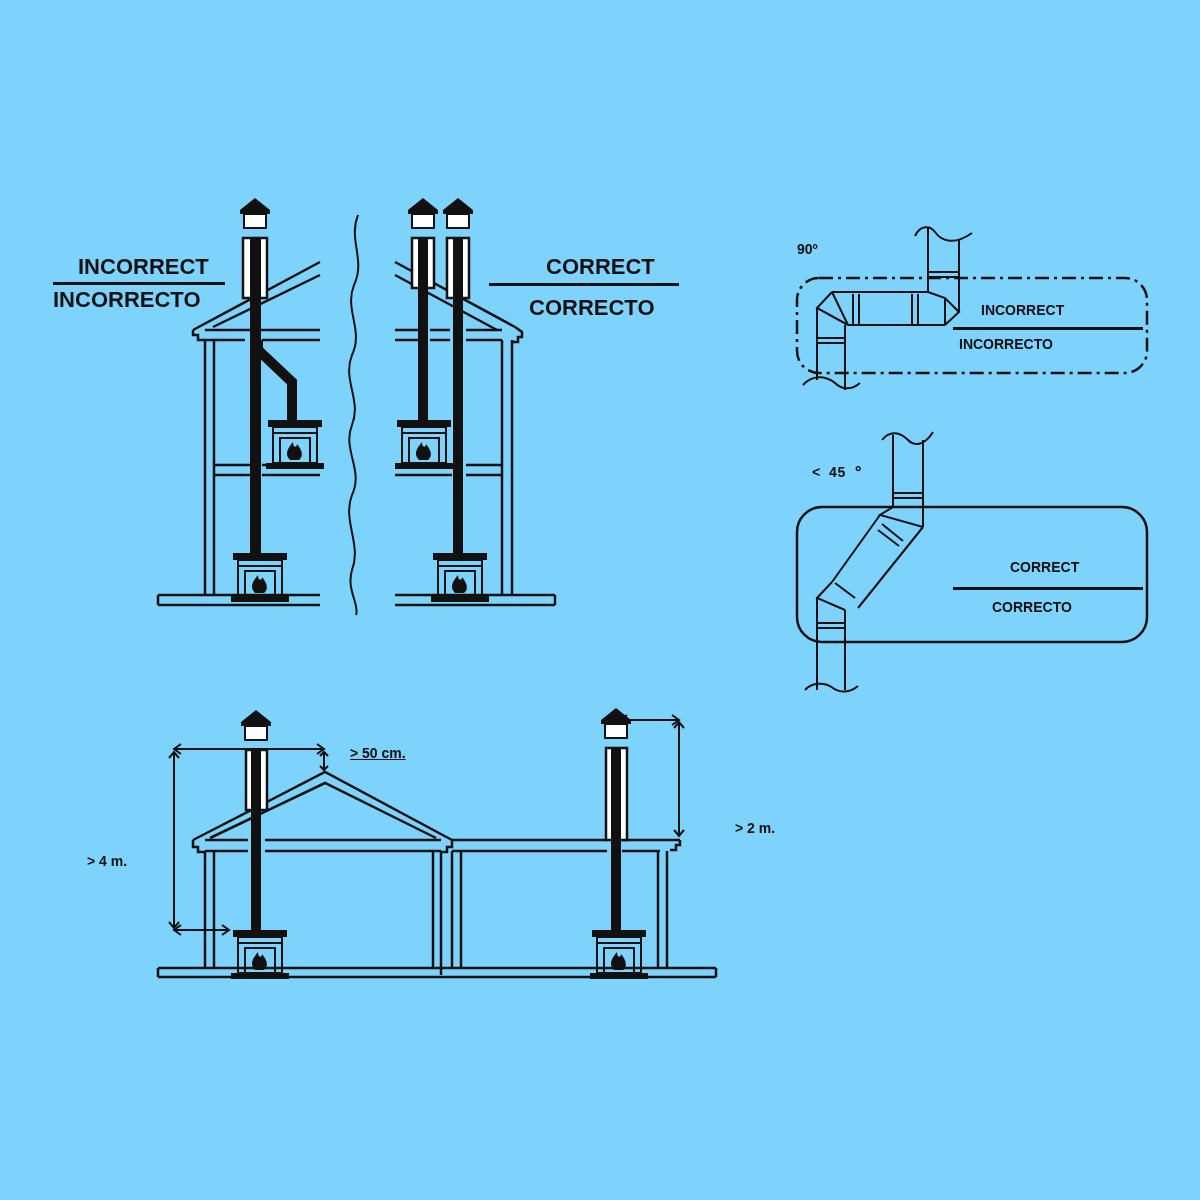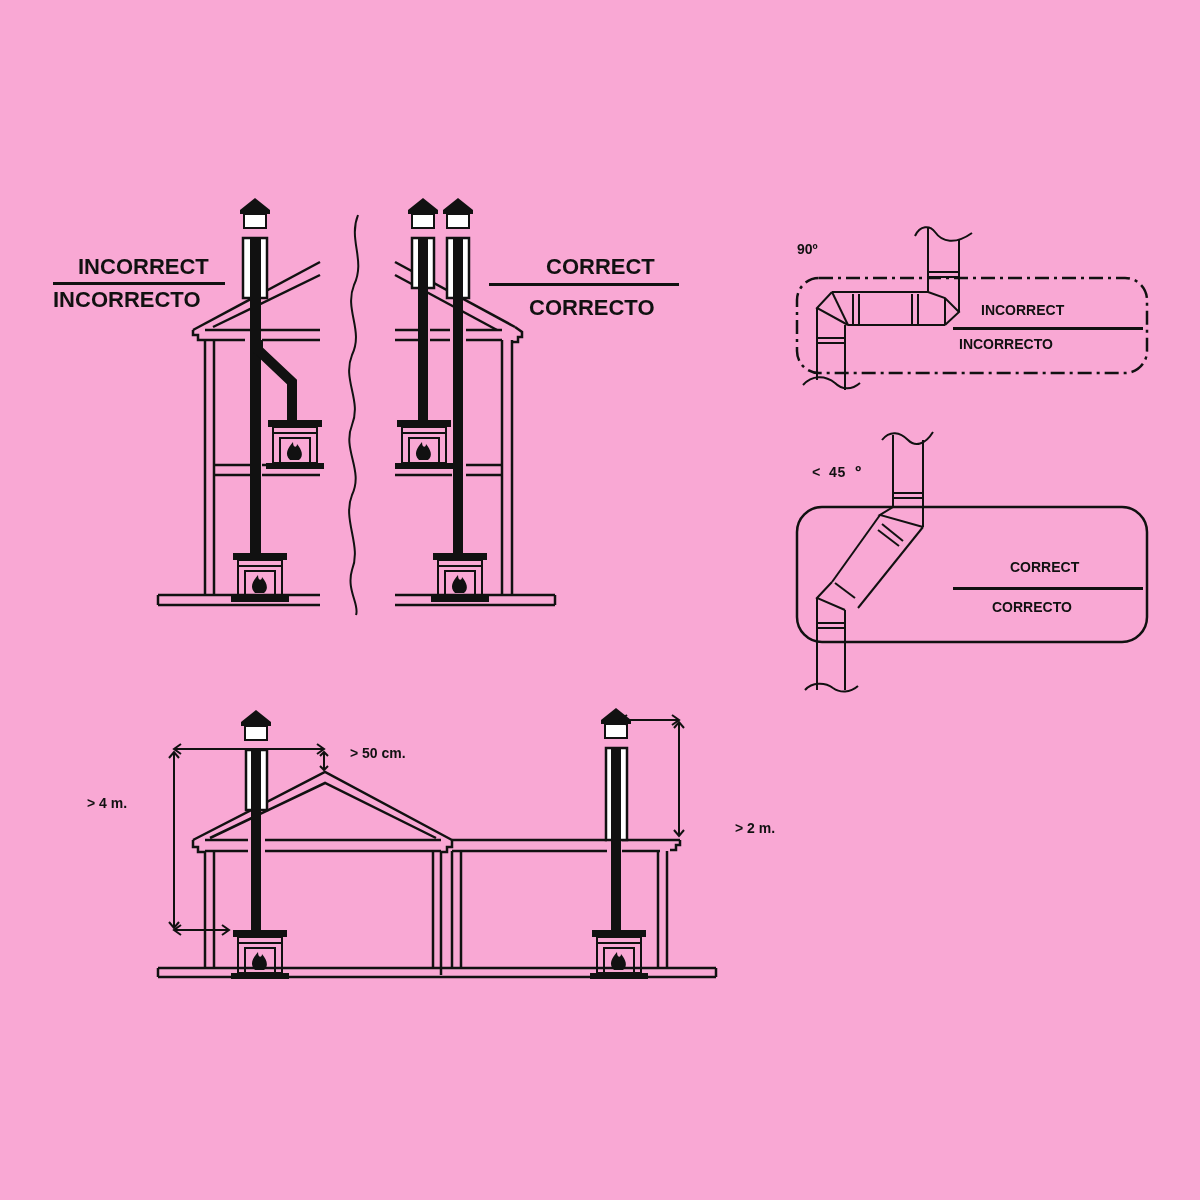--- a/index.html
+++ b/index.html
@@ -1,16 +1,16 @@
 <!DOCTYPE html>
 <html><head>
   <meta charset="utf-8">
   <style>
     html, body { margin: 0; padding: 0; background: #ffffff; }
-    #stage { position: relative; width: 1200px; height: 1200px; background: #f9a8d4; overflow: hidden; text-align: center; }
+    #stage { position: relative; width: 1200px; height: 1200px; background: #7dd3fc; overflow: hidden; text-align: center; }
     svg { position: absolute; left: 0; top: 0; }
     .lbl { position: absolute; font-family: "Liberation Sans", sans-serif; font-weight: bold; color: #111; white-space: nowrap; line-height: 1; }
     .lbl.big { font-size: 22px; }
     .lbl.mid { font-size: 14px; }
     .rule { position: absolute; height: 3px; background: #111; }
   </style>
 </head>
 <body>
 
 <div id="stage">
@@ -229,16 +229,16 @@
   <div class="lbl mid" style="left:797px; top:242px;">90º</div>
   <div class="lbl mid" style="left:981px; top:303px;">INCORRECT</div>
   <div class="rule" style="left:953px; top:327px; width:190px;"></div>
   <div class="lbl mid" style="left:959px; top:337px;">INCORRECTO</div>
 
   <div class="lbl mid" style="left:812px; top:466px;font-family:Liberation Mono, monospace;">&lt; 45 º</div>
   <div class="lbl mid" style="left:1010px; top:560px;">CORRECT</div>
   <div class="rule" style="left:953px; top:587px; width:190px;"></div>
   <div class="lbl mid" style="left:992px; top:600px;">CORRECTO</div>
 
-  <div class="lbl mid" style="left:350px; top:746px;">&gt; 50 cm.</div>
-  <div class="lbl mid" style="left:87px; top:796px;">&gt; 4 m.</div>
+  <div class="lbl mid" style="left:350px; top:746px;text-decoration:underline;">&gt; 50 cm.</div>
+  <div class="lbl mid" style="left:87px; top:854px;">&gt; 4 m.</div>
   <div class="lbl mid" style="left:735px; top:786px;margin-top:35px;">&gt; 2 m.</div>
 </div>
 
 </body></html>

